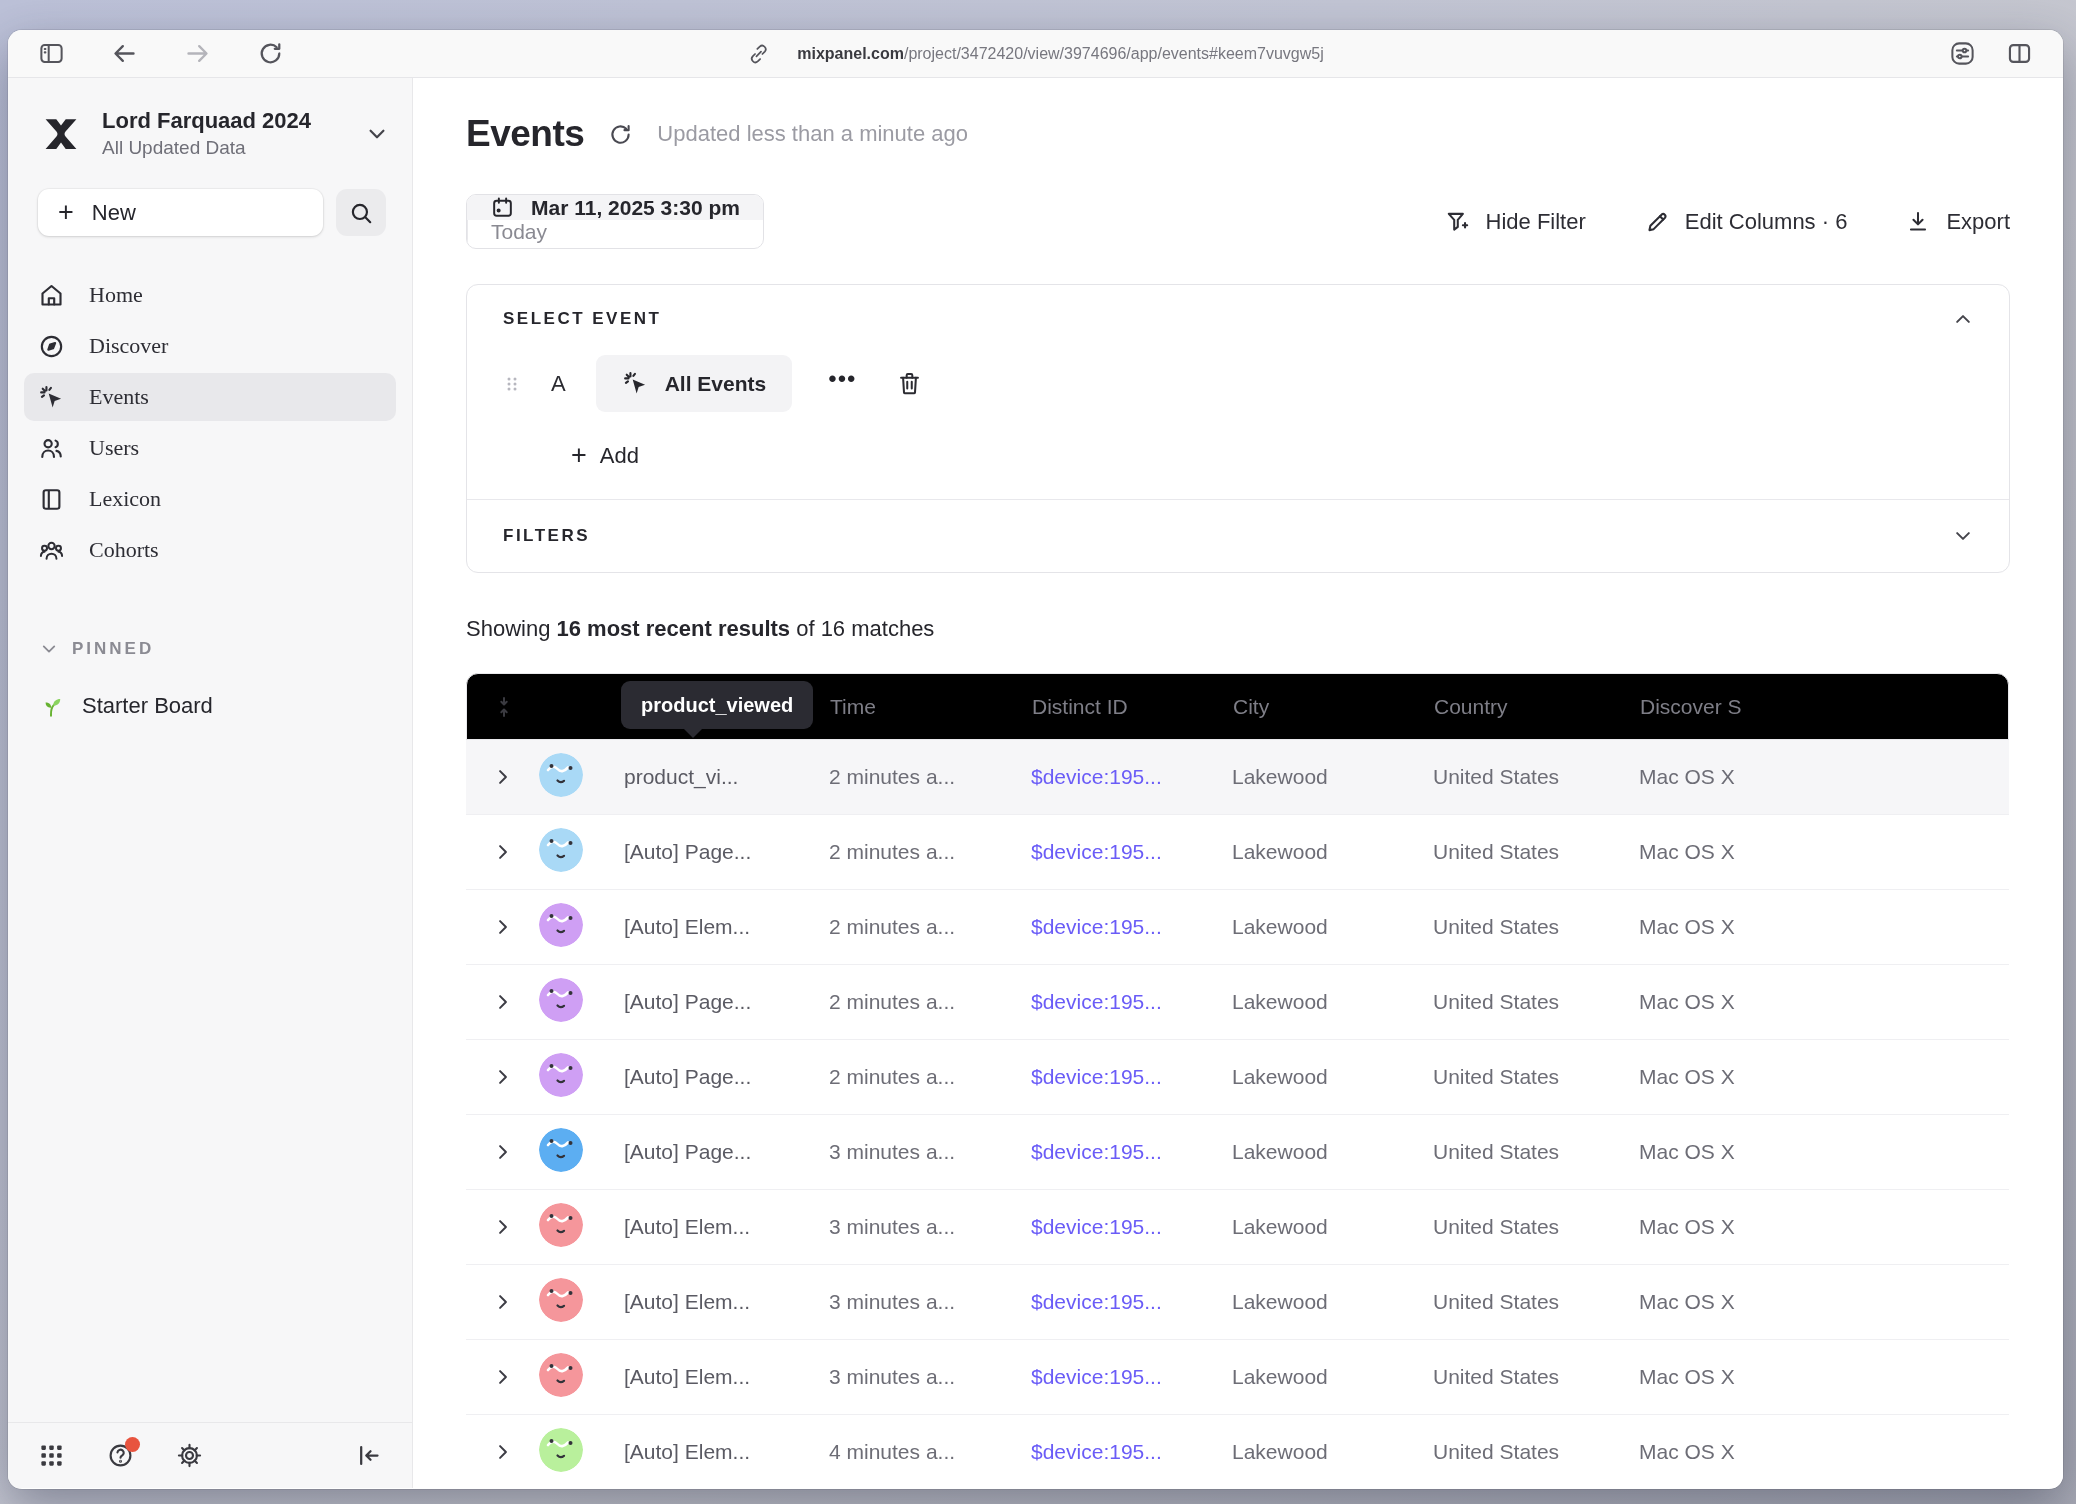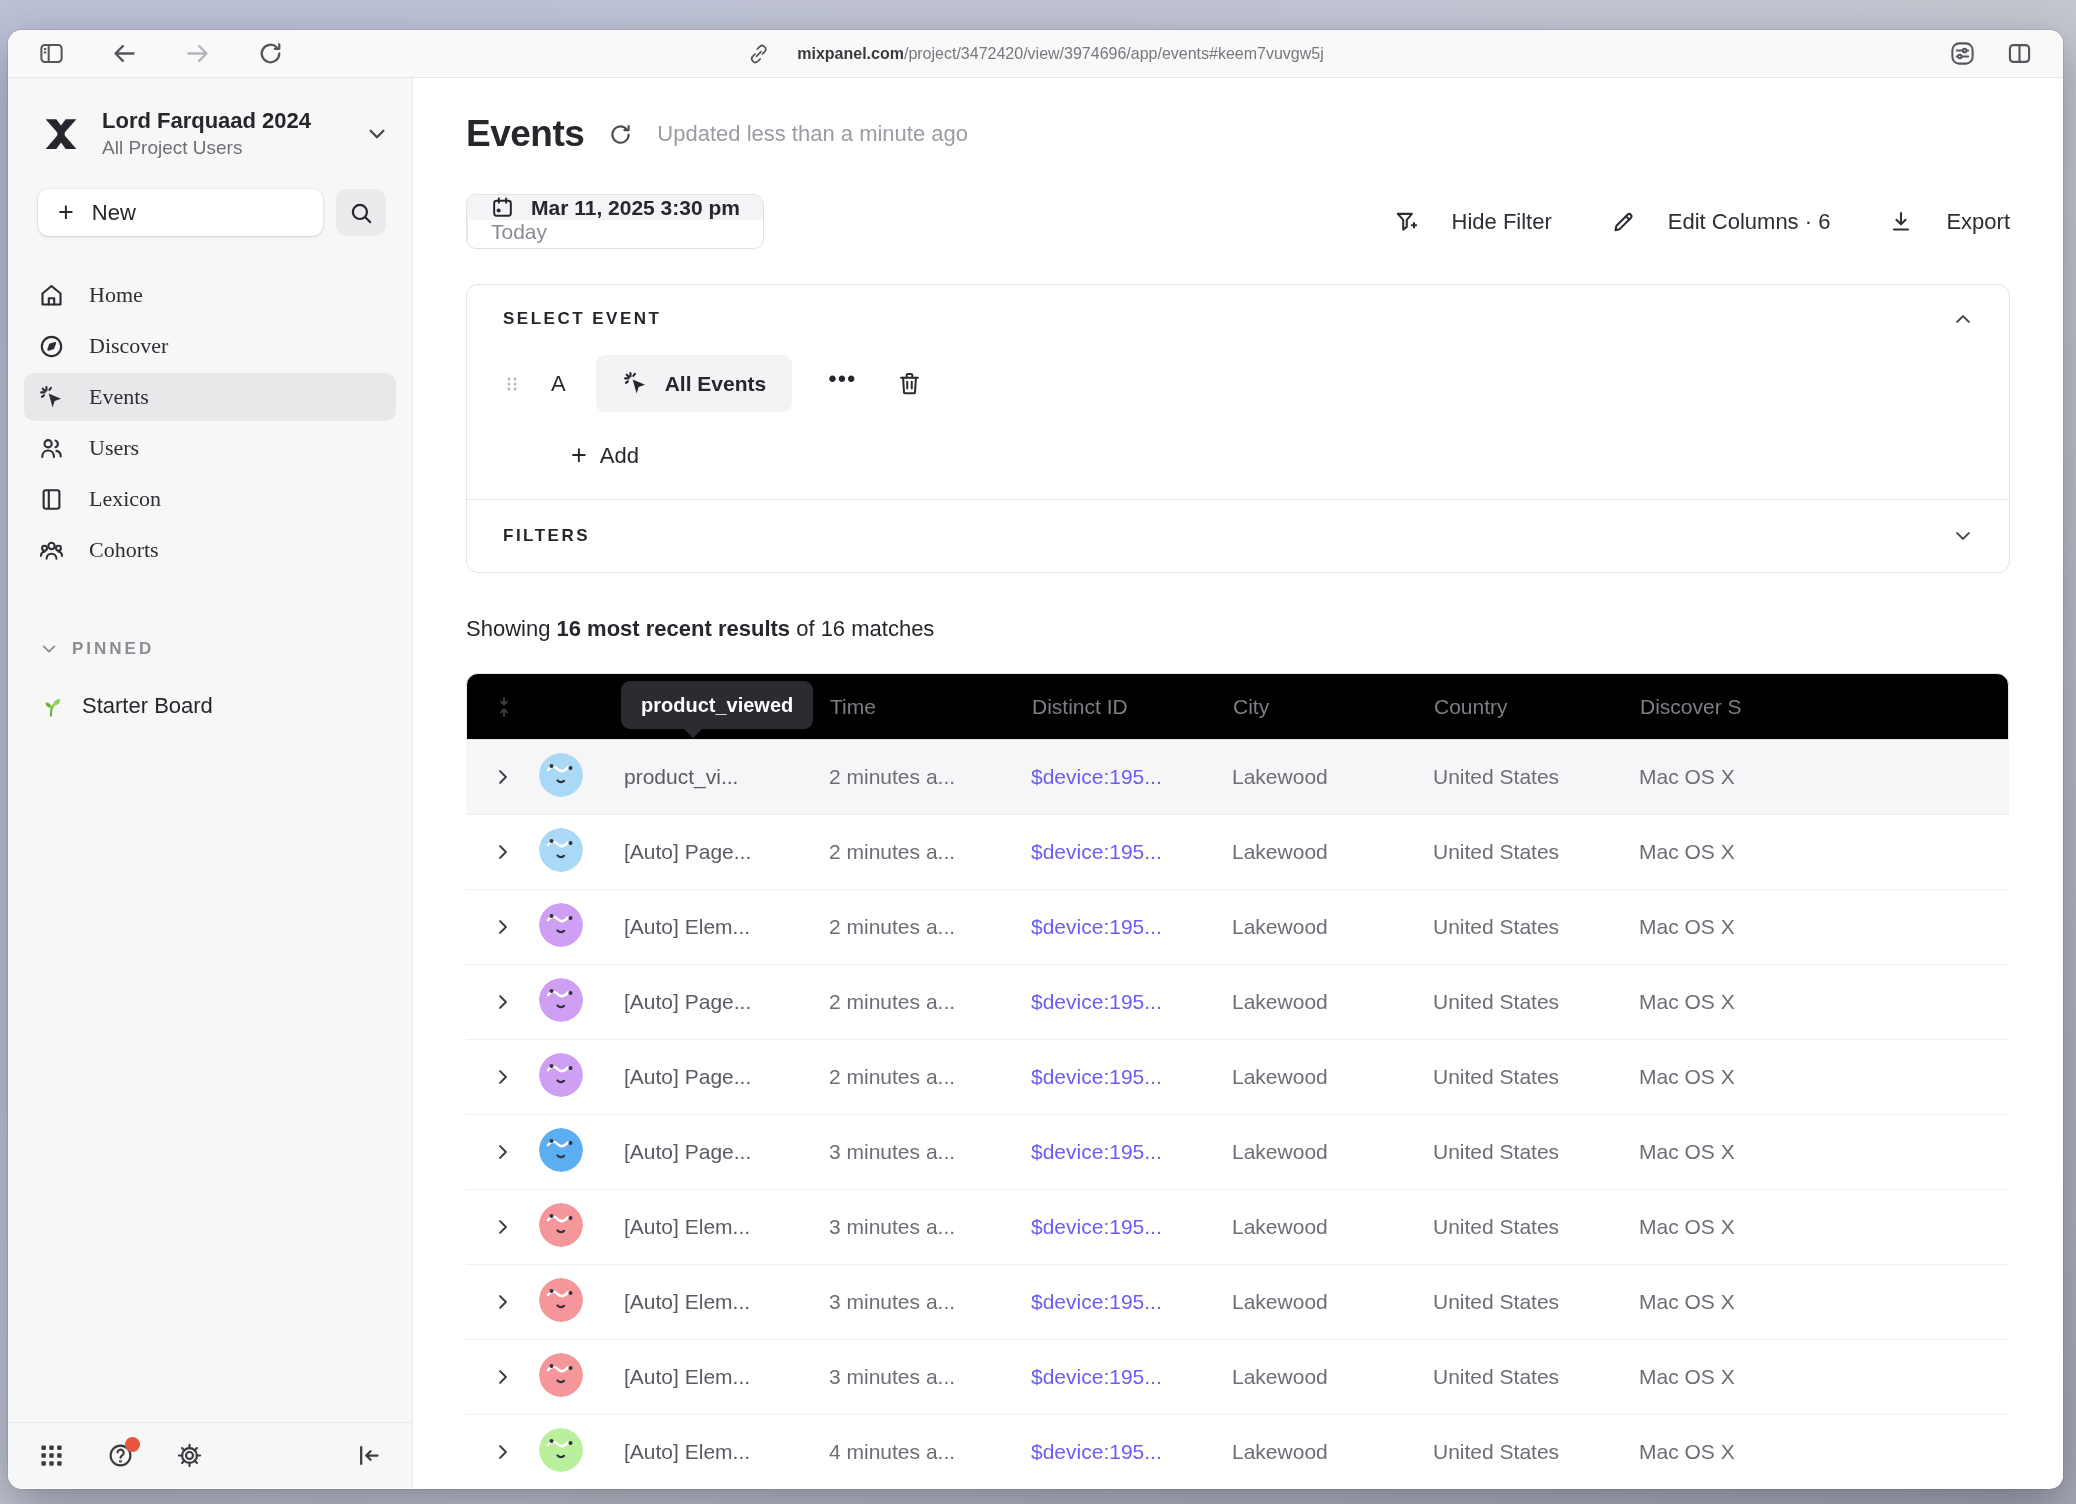--- a/index.html
+++ b/index.html
@@ -70,21 +70,21 @@
 
   .controls-row { margin-top:37px; display:flex; align-items:center; height:55px; }
   .date-group { display:inline-flex; height:55px; border:1px solid #e2e2e6; border-radius:10px;
     overflow:hidden; background:#fff;flex-direction:column; }
   .seg { display:flex; align-items:center; padding:0 23px; font-size:21px; color:#8a8a92;
     border-left:1px solid #e9e9ec; cursor:pointer; gap:10px; white-space:nowrap; }
   .seg:first-child { border-left:none; }
   .seg.active { background:#f4f4f6; color:#26262c; font-weight:600; gap:16px; }
   .cal-ic { width:25px; height:25px; color:#26262c; }
   .actions { margin-left:auto; display:flex; align-items:center; }
-  .action-btn { display:flex; align-items:center; gap:32px; font-size:22px; font-weight:500;
+  .action-btn { display:flex; align-items:center; gap:15px; font-size:22px; font-weight:500;
     color:#2d2d34; cursor:pointer; margin-left:58px; white-space:nowrap; }
   .act-ic { width:26px; height:26px; color:#2d2d34; }
 
   .panel { margin-top:35px; border:1px solid #e4e4e8; border-radius:12px; }
   .sect { padding:24px 36px; }
   .sect-hdr { display:flex; align-items:center; }
   .sect-label { font-size:17px; font-weight:700; letter-spacing:2.5px; color:#26262c; }
   .sect-hdr .chev { margin-left:auto; width:20px; height:20px; color:#44444b; cursor:pointer; }
   .event-row { display:flex; align-items:center; margin-top:26px; height:57px; }
   .drag { width:18px; color:#b7b7bf; cursor:grab; }
@@ -194,21 +194,21 @@
 
     <div class="app">
 
       <div class="sidebar">
         <div class="project-row">
           <svg class="logo" viewBox="0 0 24 24">
             <path fill="#26262c" d="M3.2 3.5 h6.1 L12 7.2 14.7 3.5 h6.1 L14.6 10.6 a2.2 2.2 0 0 0 0 2.8 L20.8 20.5 h-6.1 L12 16.8 9.3 20.5 H3.2 L9.4 13.4 a2.2 2.2 0 0 0 0-2.8 Z"></path>
           </svg>
           <div class="project-meta">
             <div class="project-name">Lord Farquaad 2024</div>
-            <div class="project-sub">All Project Users</div>
+            <div class="project-sub">All Updated Data</div>
           </div>
           <svg class="chev" viewBox="0 0 24 24">
               <use href="#i-chev-down"></use>
             </svg>
         </div>
 
         <div class="newrow">
           <div class="new-btn">
             <span class="add-plus">+</span>
             <span>New</span>

